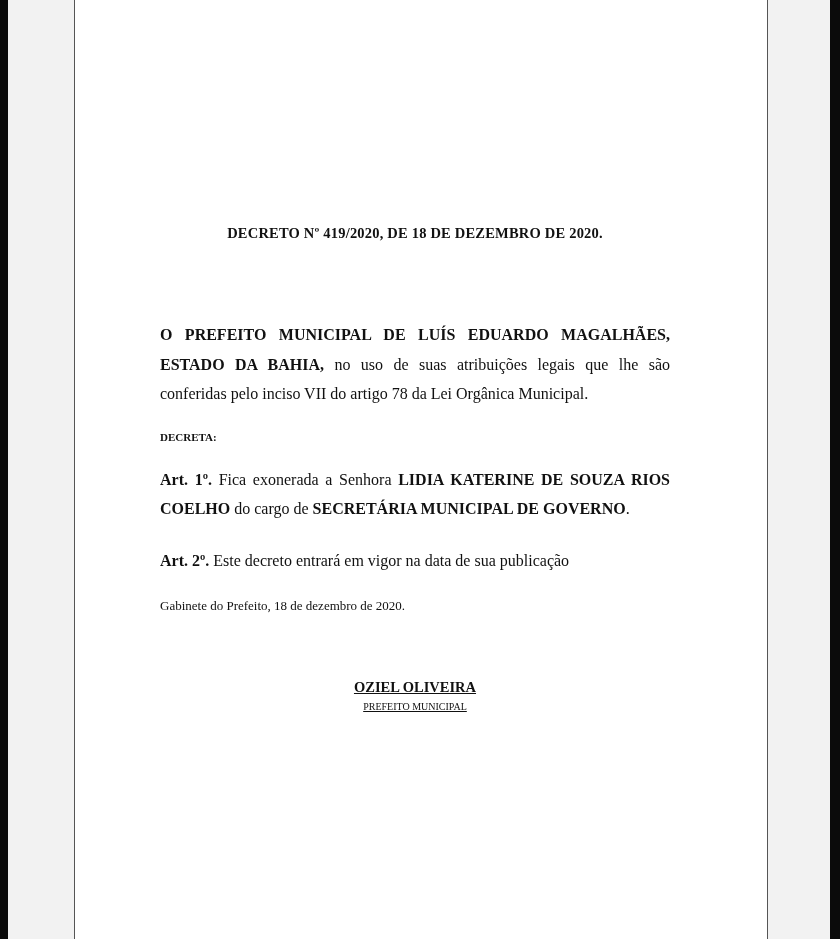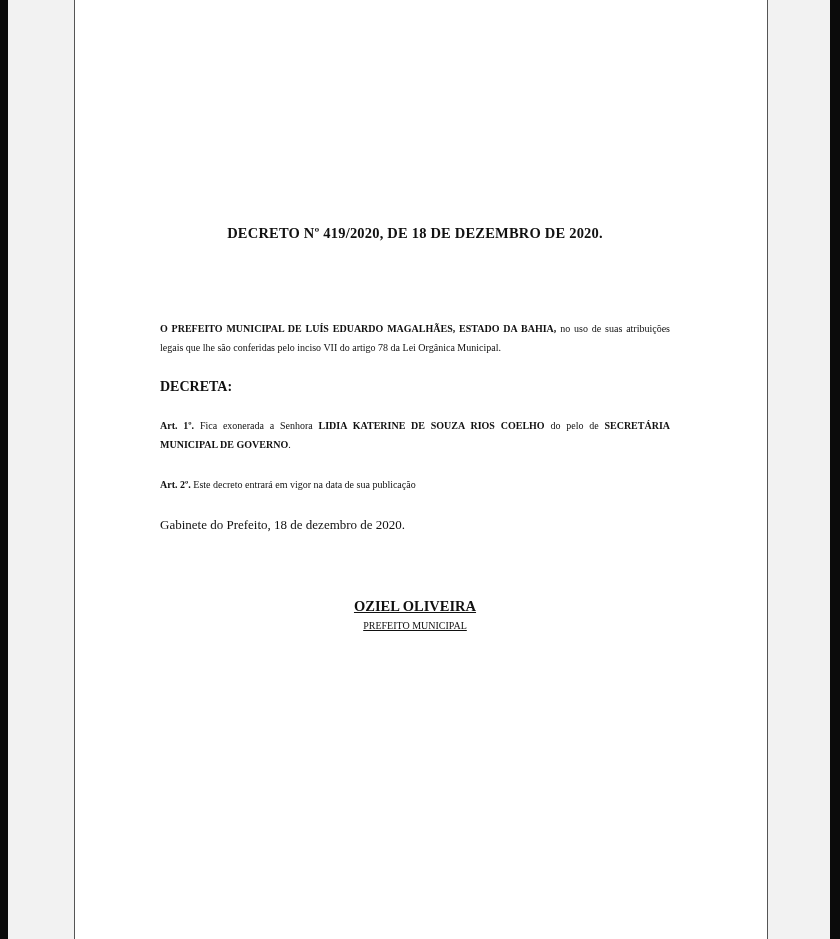--- a/index.html
+++ b/index.html
@@ -72,36 +72,36 @@
 
   .doc-title {
     text-align: center;
     font-weight: bold;
     font-size: 14.5px;
     letter-spacing: 0.2px;
     margin: 0 0 78px 0;
   }
 
   p.body-par {
-    font-size: 10px;
+    font-size: 16px;
     line-height: 1.85;
     margin: 0 0 22px 0;
     text-align: justify;
     text-justify: inter-word;
   }
 
   p.body-par.justify-full {
     text-align: justify;
   }
 
   .b { font-weight: bold; }
 
   .decreta {
     font-weight: bold;
-    font-size: 14px;
+    font-size: 11px;
     margin: 0 0 22px 0;
   }
 
   .gabinete {
     font-size: 13px;
     margin: 0;
     text-align: left;
   }
 
   .signature {
@@ -135,21 +135,21 @@
 
   <div class="sheet">
     <div class="content">
 
       <div class="doc-title">DECRETO Nº 419/2020, DE 18 DE DEZEMBRO DE 2020.</div>
 
       <p class="body-par justify-full"><span class="b">O PREFEITO MUNICIPAL DE LUÍS EDUARDO MAGALHÃES, ESTADO DA BAHIA,</span><span> no uso de suas atribuições legais que lhe são conferidas pelo inciso VII do artigo 78 da Lei Orgânica Municipal.</span></p>
 
       <p class="decreta">DECRETA:</p>
 
-      <p class="body-par"><span class="b">Art. 1º.</span><span> Fica exonerada a Senhora </span><span class="b">LIDIA KATERINE DE SOUZA RIOS COELHO</span><span> do pelo de </span><span class="b">SECRETÁRIA MUNICIPAL DE GOVERNO</span><span>.</span></p>
+      <p class="body-par"><span class="b">Art. 1º.</span><span> Fica exonerada a Senhora </span><span class="b">LIDIA KATERINE DE SOUZA RIOS COELHO</span><span> do cargo de </span><span class="b">SECRETÁRIA MUNICIPAL DE GOVERNO</span><span>.</span></p>
 
       <p class="body-par"><span class="b">Art. 2º.</span><span> Este decreto entrará em vigor na data de sua publicação</span></p>
 
       <p class="gabinete">Gabinete do Prefeito, 18 de dezembro de 2020.</p>
 
       <div class="signature">
         <span class="name">OZIEL OLIVEIRA</span>
         <span class="role">PREFEITO MUNICIPAL</span>
       </div>
 

